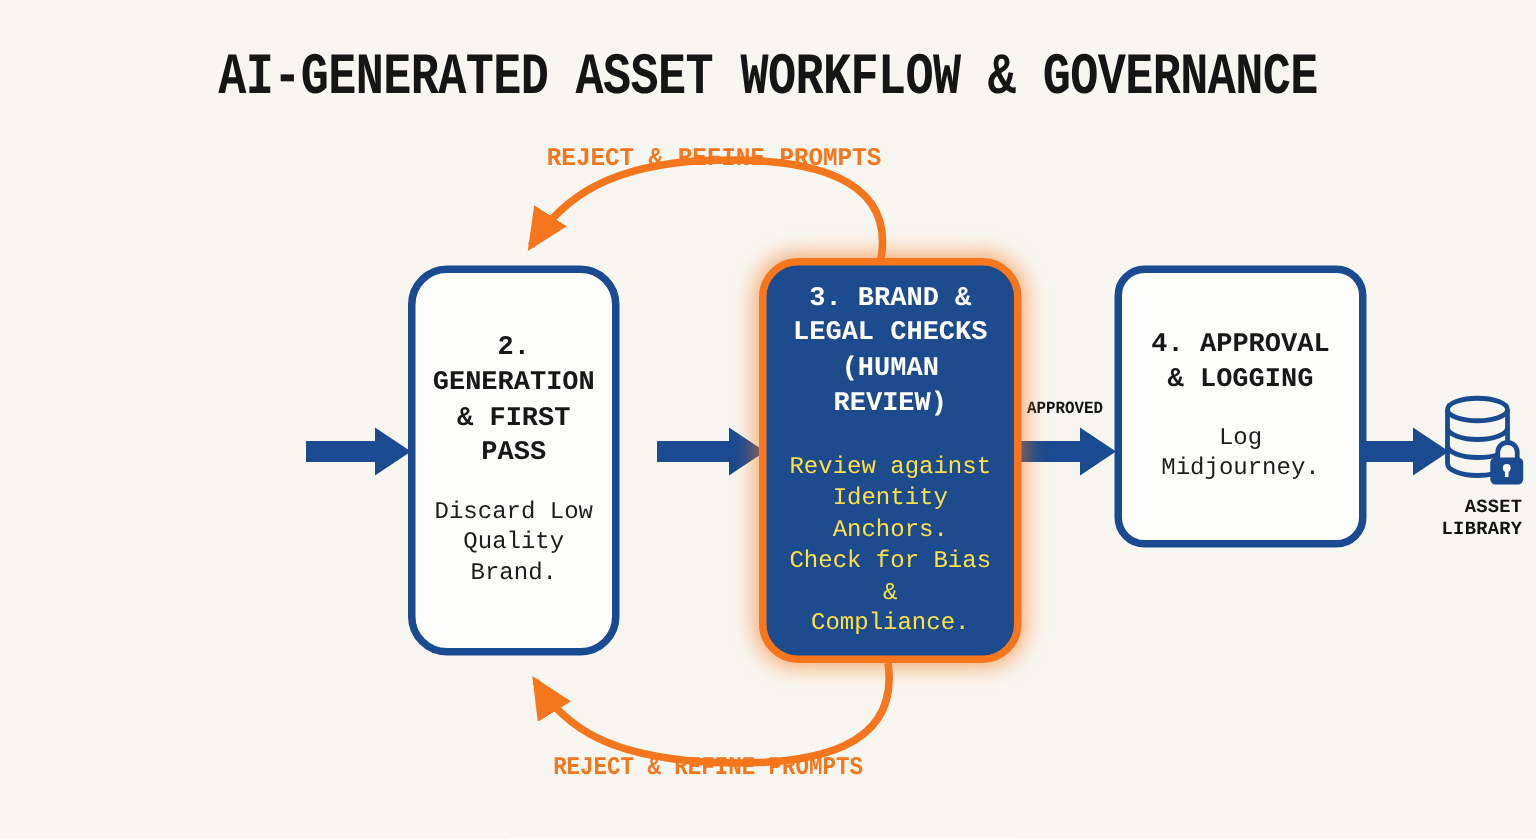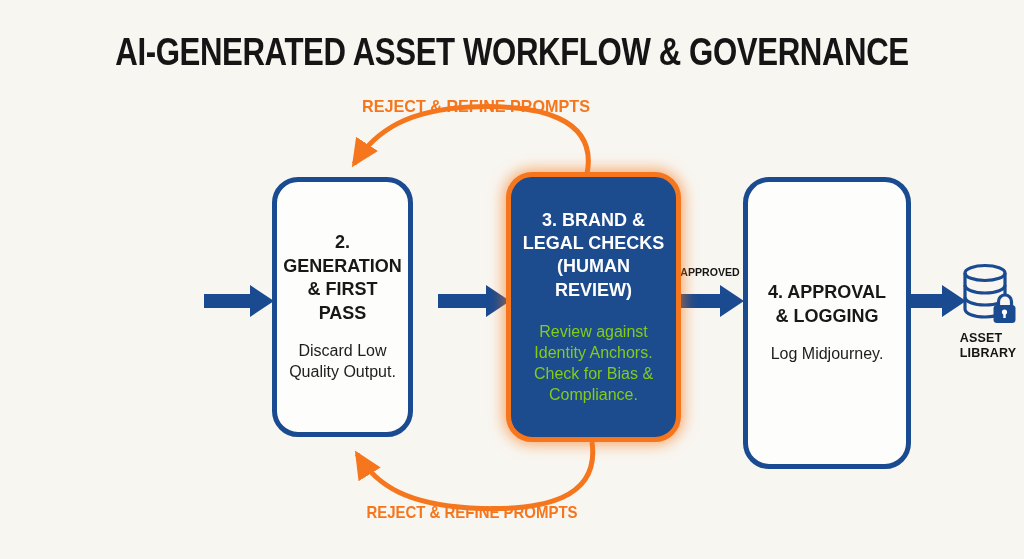--- a/index.html
+++ b/index.html
@@ -1,20 +1,20 @@
 <!DOCTYPE html>
 <html><head>
 <meta charset="utf-8">
 <style>
   html,body{margin:0;padding:0;}
   .canvas{
     position:relative;
     width:1024px;height:559px;
     background:#f8f6f1;
-    font-family:Liberation Sans, sans-serif;
+    font-family:Liberation Mono, monospace;
     overflow:hidden;
   }
   .pre{white-space:pre-line;}
 
   .title{
     position:absolute;left:0;top:30px;width:1024px;
     text-align:center;
     font-size:39px;font-weight:bold;color:#151515;
     letter-spacing:-0.5px;
     transform:scaleX(0.8);
@@ -38,26 +38,26 @@
   }
   .step .body-text{
     margin:0;font-size:16px;line-height:1.3;color:#1d1d1d;
   }
   .step--highlighted{
     background:#1c4b8e;
     border:5px solid #f5761d;
     box-shadow:0 0 14px 3px rgba(246,124,32,0.6);
   }
   .step--highlighted .heading{color:#ffffff;}
-  .step--highlighted .body-text{color:#84cc16;}
+  .step--highlighted .body-text{color:#fde047;}
 
   #step-1{left:38px;top:177px;width:167px;height:260px;}
   #step-2{left:272px;top:177px;width:141px;height:260px;}
   #step-3{left:506px;top:172px;width:175px;height:270px;gap:20px;}
-  #step-4{left:743px;top:177px;width:168px;height:292px;}
+  #step-4{left:743px;top:177px;width:168px;height:188px;border-radius:20px;}
 
   .arrow-layer{position:absolute;left:0;top:0;width:1024px;height:559px;pointer-events:none;}
 
   .loop-label{
     position:absolute;
     font-weight:bold;font-size:17px;color:#f5761d;
     text-align:center;white-space:nowrap;
   }
   .loop-label--top{left:300px;top:97px;width:352px;transform:scaleX(0.95);}
   .loop-label--bottom{left:296px;top:503px;width:352px;transform:scaleX(0.88);}
@@ -71,21 +71,21 @@
   }
 
   .asset-library{
     position:absolute;left:948px;top:262px;width:80px;
     display:flex;flex-direction:column;align-items:center;
   }
   .asset-library .icon{width:56px;height:66px;}
   .asset-library .label{
     margin-top:3px;
     font-weight:bold;font-size:12.5px;line-height:1.18;color:#141414;
-    text-align:left;letter-spacing:0.2px;
+    text-align:right;letter-spacing:0.2px;
   }
 </style>
 </head>
 <body>
 
 <div class="canvas">
 
   <div class="title">AI-GENERATED ASSET WORKFLOW &amp; GOVERNANCE</div>
 
   <svg class="arrow-layer" viewBox="0 0 1024 559">
@@ -107,21 +107,21 @@
   <div class="loop-label loop-label--top">REJECT &amp; REFINE PROMPTS</div>
   <div class="loop-label loop-label--bottom">REJECT &amp; REFINE PROMPTS</div>
 
   <div class="approved-label">APPROVED</div>
 
 
   <div class="step" id="step-2">
     <div class="heading pre">2. GENERATION
 &amp; FIRST PASS</div>
     <p class="body-text pre">Discard Low
-Quality Output.</p>
+Quality Brand.</p>
   </div>
 
   <div class="step step--highlighted" id="step-3">
     <div class="heading pre">3. BRAND &amp;
 LEGAL CHECKS
 (HUMAN
 REVIEW)</div>
     <p class="body-text pre">Review against
 Identity Anchors.
 Check for Bias &amp;

